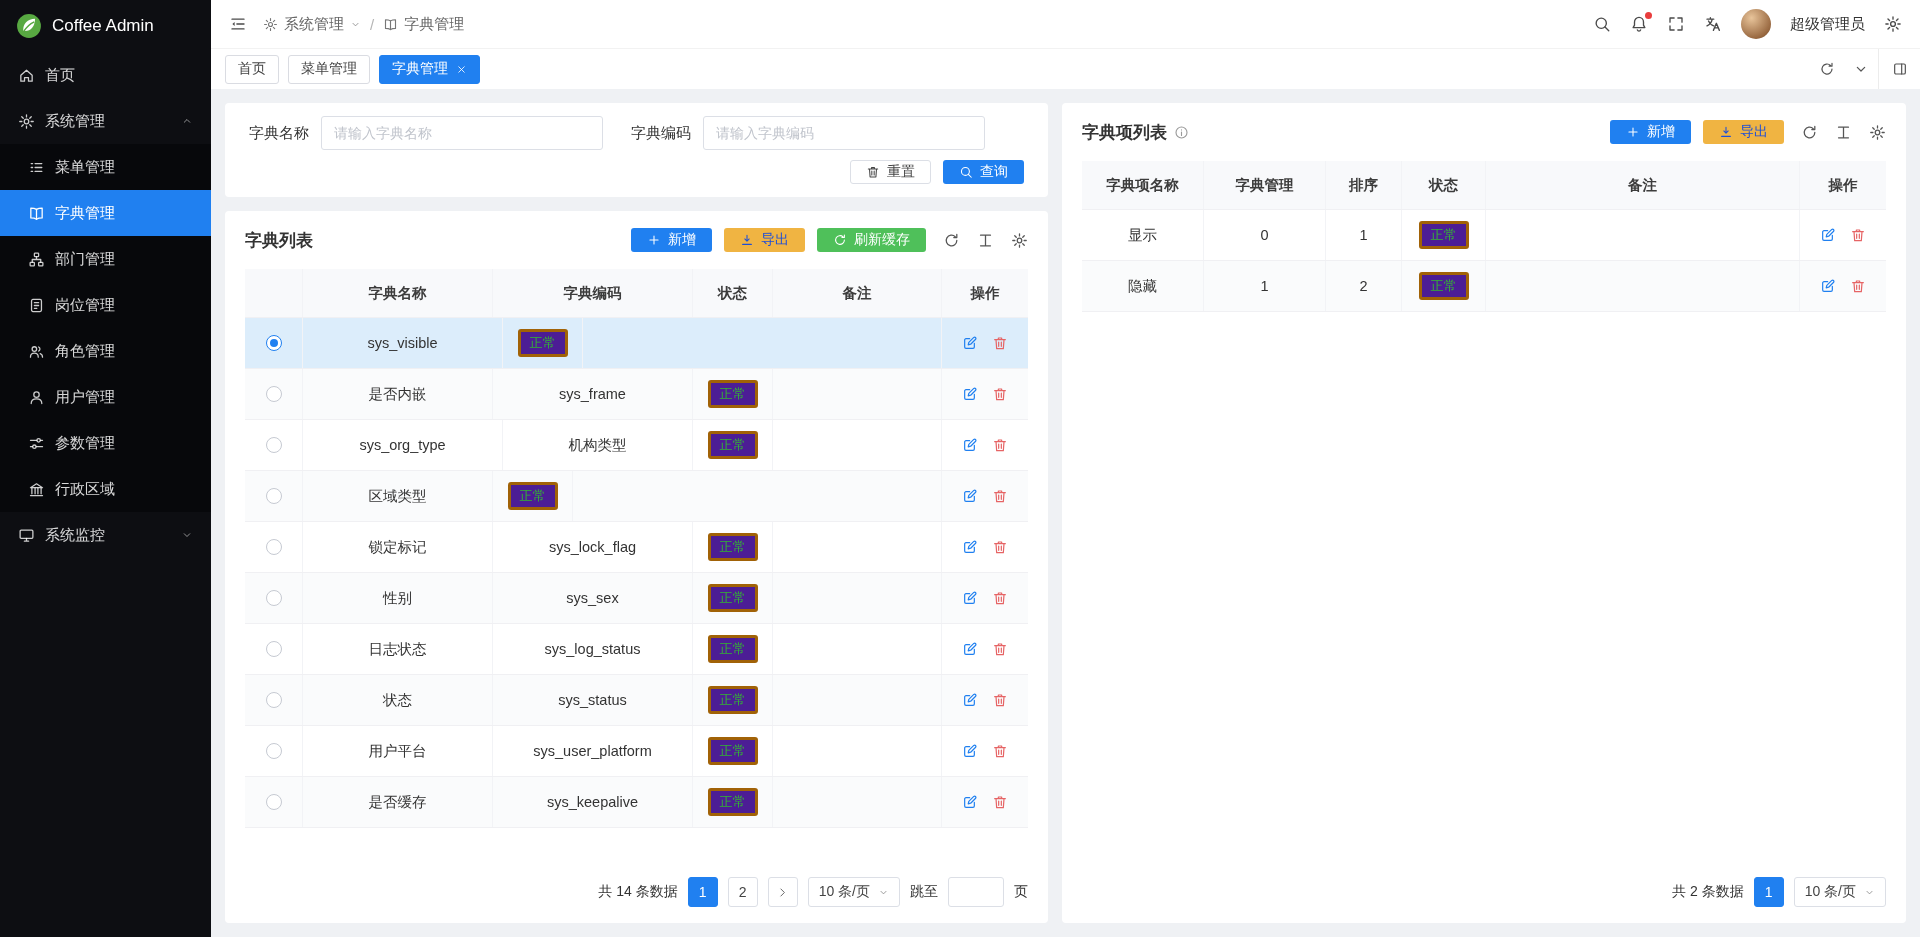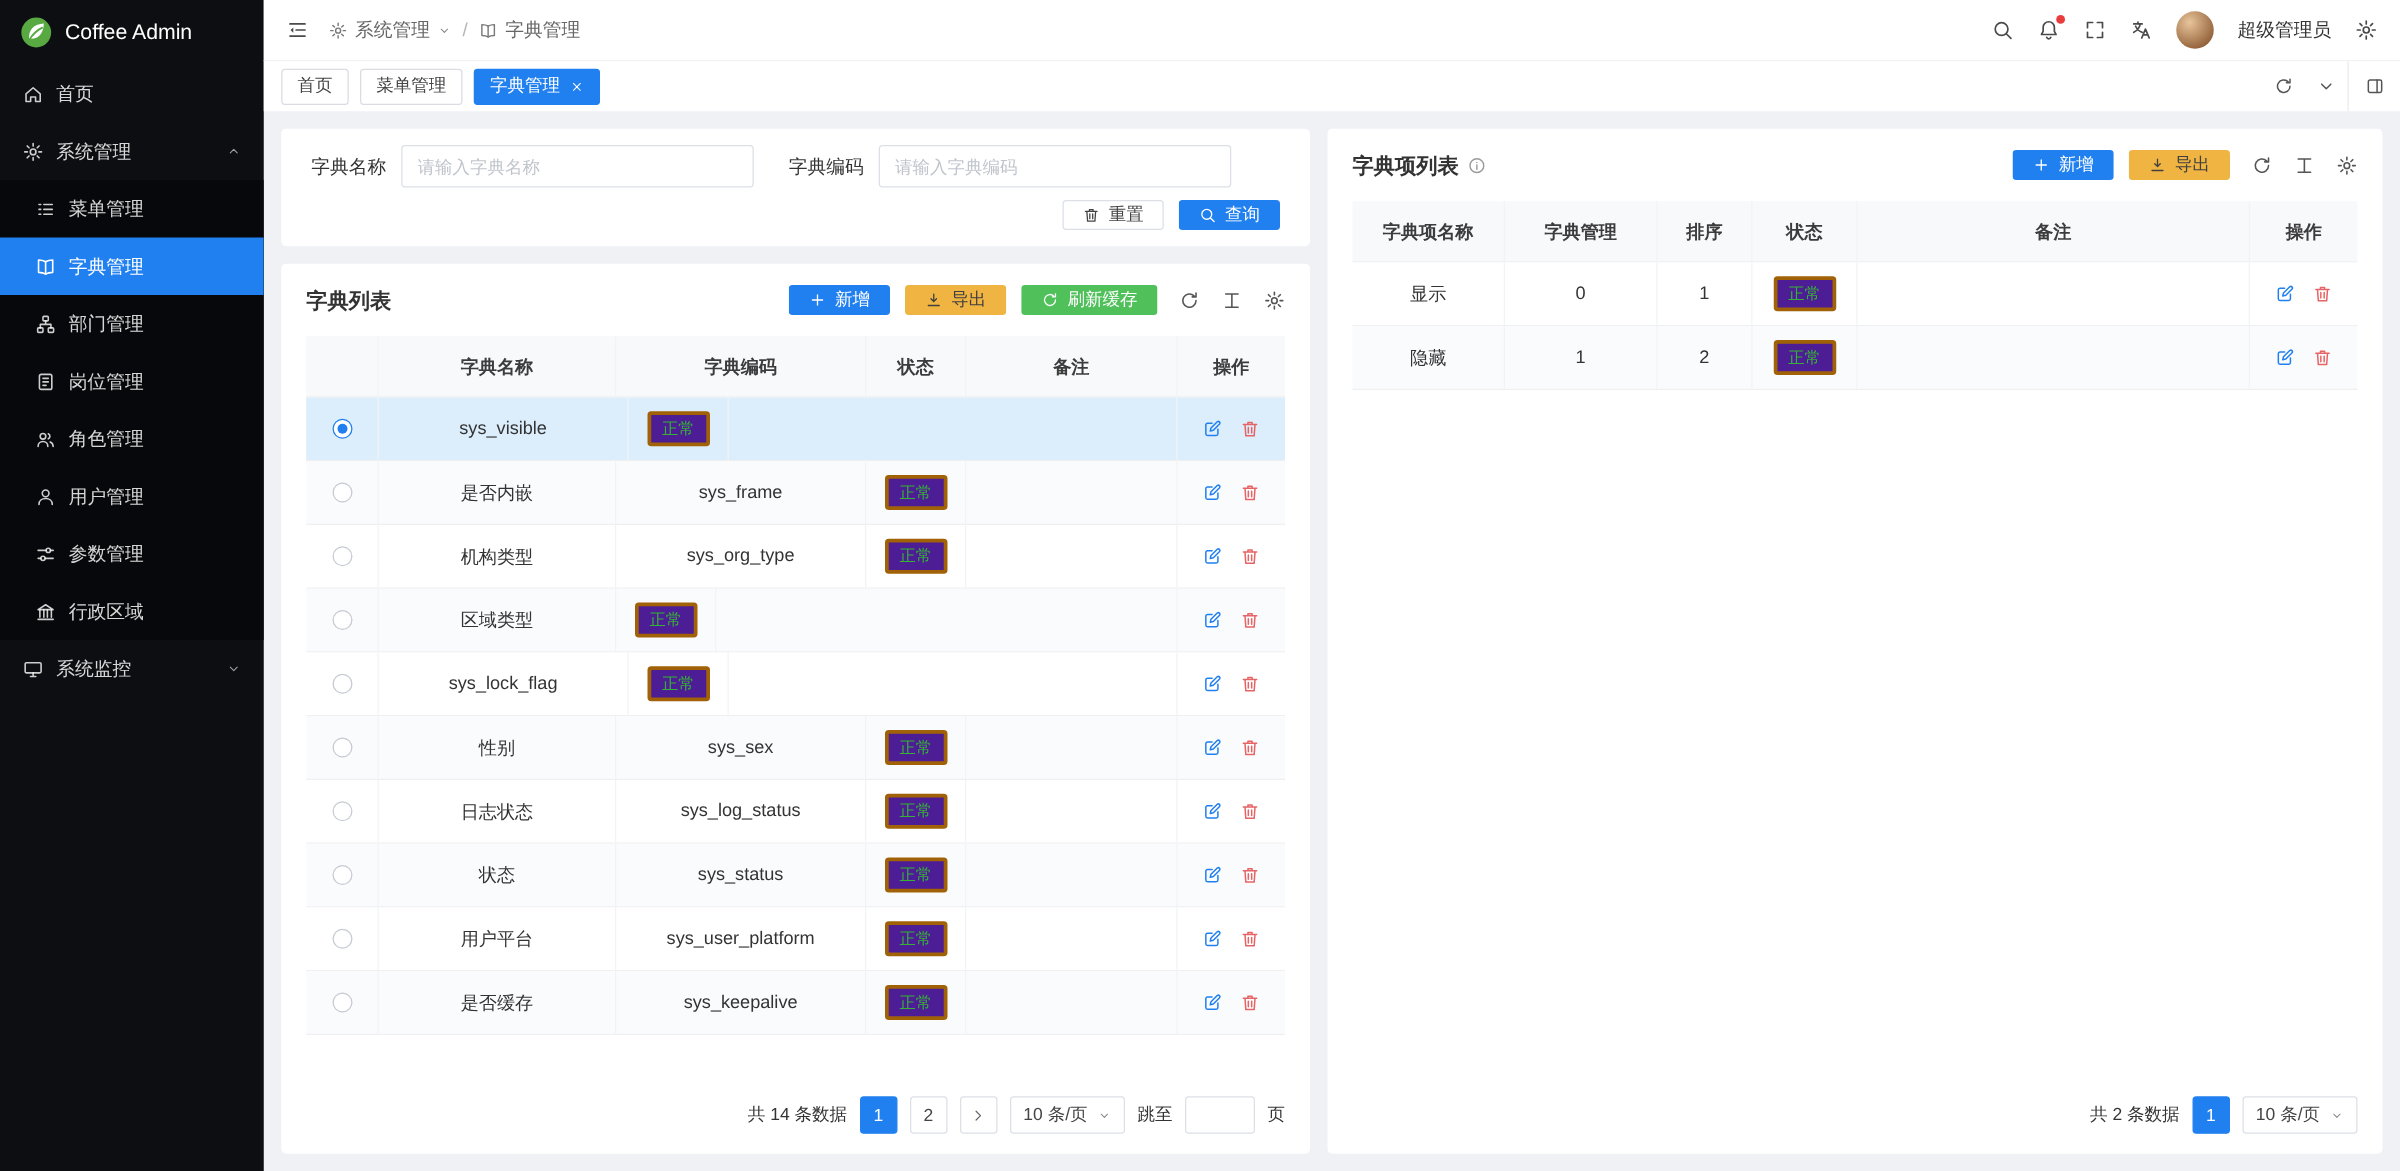--- a/index.html
+++ b/index.html
@@ -58,21 +58,21 @@
   .field{display:flex;align-items:center;gap:12px}
   .field-label{font-size:15px;color:#333;white-space:nowrap}
   .field-input{width:282px;height:34px;border:1px solid #dcdfe6;border-radius:3px;padding:0 12px;font-size:14px;color:#333;outline:none;font-family:inherit}
   .field-input::placeholder{color:#c0c4cc}
   .btn-row{display:flex;justify-content:flex-end;gap:12px}
 
   .btn{height:24px;display:inline-flex;align-items:center;gap:7px;padding:0 15px;border-radius:3px;font-size:14px;cursor:pointer;border:1px solid transparent;background:#fff;font-family:inherit;white-space:nowrap}
   .btn .bi{font-size:14px}
   .btn-default{border-color:#dcdfe6;color:#444}
   .btn-primary{background:var(--primary,#2080f0);color:#fff}
-  .btn-warning{background:var(--warning,#f0b442);color:#404040}
+  .btn-warning{background:var(--warning,#f0b442);color:#1d4ed8}
   .btn-success{background:var(--success,#4fc05a);color:#fff}
 
   
   .panel{flex:1;display:flex;flex-direction:column;min-height:0;padding:0 20px}
   .panel-head{min-height:58px;display:flex;align-items:center;flex:none;gap:12px}
   .panel-title{font-size:17px;font-weight:bold;color:#333;display:flex;align-items:center;gap:7px}
   .panel-title .pinfo{font-size:15px;color:#9a9a9a;font-weight:normal}
   .panel-tools{margin-left:auto;display:flex;align-items:center;gap:12px}
   .tool-icon{font-size:17px;color:#555;cursor:pointer;margin-left:5px}
 
@@ -531,22 +531,22 @@
                       <path d="M4 7h16M9.5 7V4.5h5V7M6 7l1 13.5h10L18 7M10 10.5v6.5M14 10.5v6.5"></path>
                     </svg>
                   </span>
                 </div>
               </div>
 
               <div class="tr" data-name="table-row">
                 <div class="td lc-radio">
                   <span class="radio" data-name="row-radio"></span>
                 </div>
+                <div class="td lc-code" data-name="dict-code-cell">sys_org_type</div>
                 <div class="td lc-name" data-name="dict-name-cell">机构类型</div>
-                <div class="td lc-code" data-name="dict-code-cell">sys_org_type</div>
                 <div class="td lc-status">
                   <span class="badge" data-name="status-badge">正常</span>
                 </div>
                 <div class="td lc-remark" data-name="remark-cell"></div>
                 <div class="td lc-actions">
                   <span class="act edit" data-name="edit-icon">
                     <svg viewBox="0 0 24 24" width="1em" height="1em" fill="none" stroke="currentColor" stroke-width="1.8" stroke-linecap="round" stroke-linejoin="round">
                       <path d="M11.5 5.5H6a2 2 0 0 0-2 2V18a2 2 0 0 0 2 2h10.5a2 2 0 0 0 2-2v-5.5"></path>
                       <path d="M17.7 3.6a2 2 0 0 1 2.8 2.8L13 13.8l-3.7.9.9-3.7z"></path>
                     </svg>
@@ -580,20 +580,21 @@
                       <path d="M4 7h16M9.5 7V4.5h5V7M6 7l1 13.5h10L18 7M10 10.5v6.5M14 10.5v6.5"></path>
                     </svg>
                   </span>
                 </div>
               </div>
 
               <div class="tr" data-name="table-row">
                 <div class="td lc-radio">
                   <span class="radio" data-name="row-radio"></span>
                 </div>
+                <div class="td lc-name" data-name="dict-name-cell">锁定标记</div>
                 <div class="td lc-code" data-name="dict-code-cell">sys_lock_flag</div>
                 <div class="td lc-status">
                   <span class="badge" data-name="status-badge">正常</span>
                 </div>
                 <div class="td lc-remark" data-name="remark-cell"></div>
                 <div class="td lc-actions">
                   <span class="act edit" data-name="edit-icon">
                     <svg viewBox="0 0 24 24" width="1em" height="1em" fill="none" stroke="currentColor" stroke-width="1.8" stroke-linecap="round" stroke-linejoin="round">
                       <path d="M11.5 5.5H6a2 2 0 0 0-2 2V18a2 2 0 0 0 2 2h10.5a2 2 0 0 0 2-2v-5.5"></path>
                       <path d="M17.7 3.6a2 2 0 0 1 2.8 2.8L13 13.8l-3.7.9.9-3.7z"></path>

